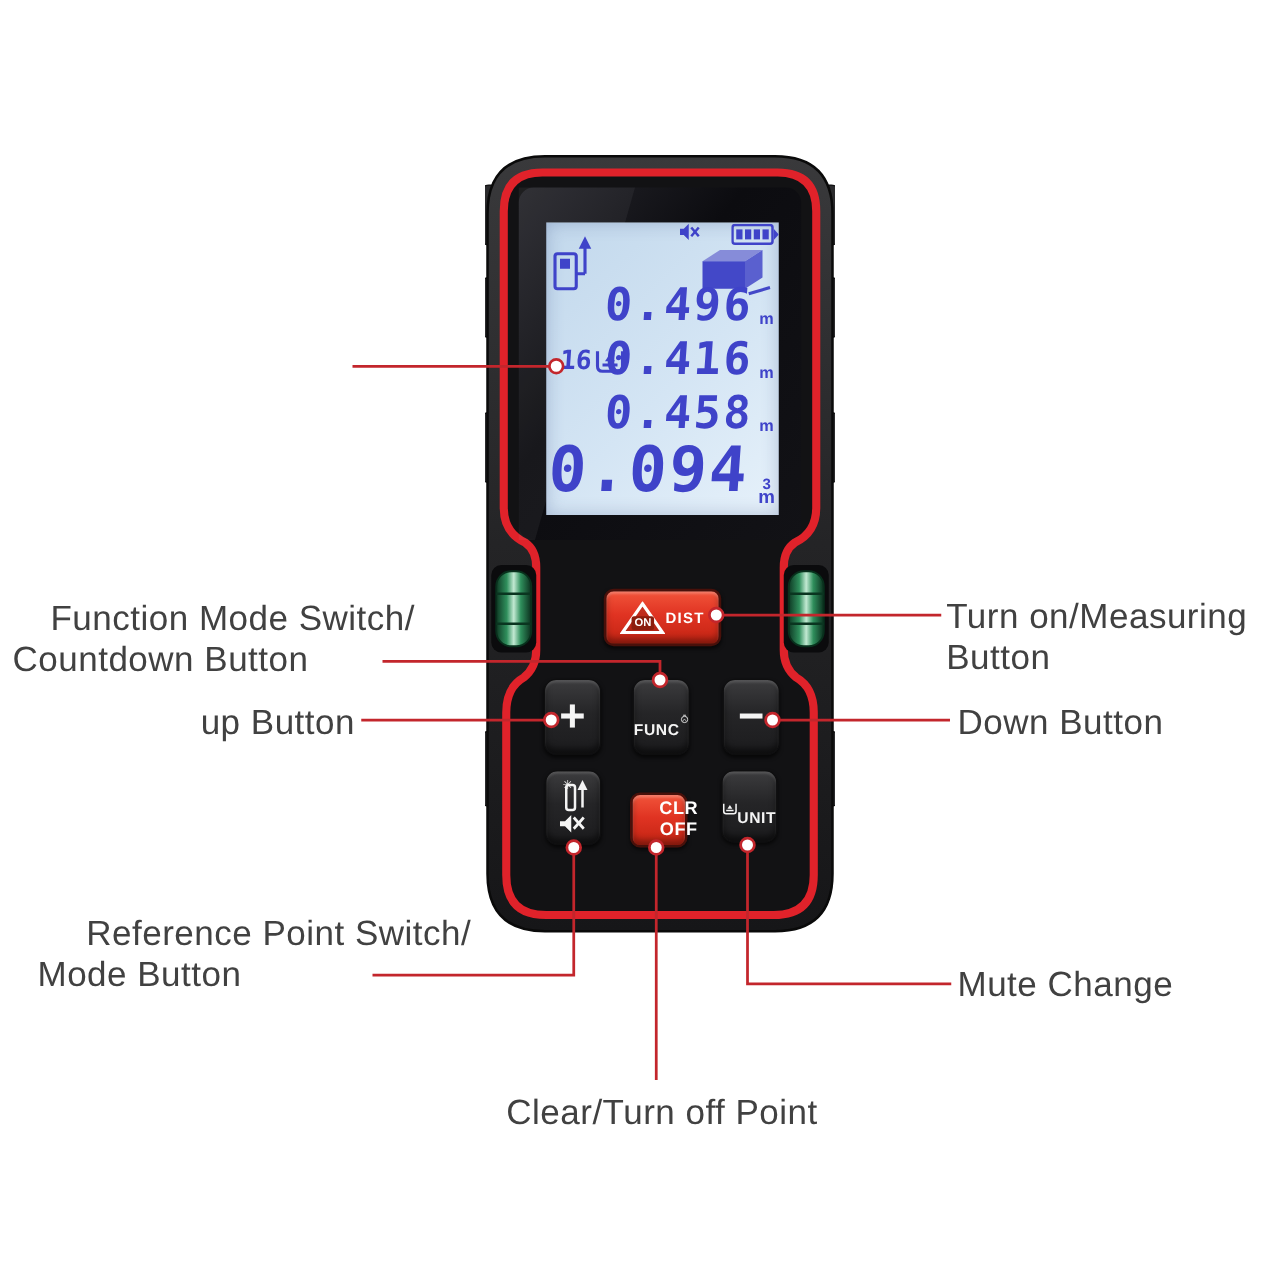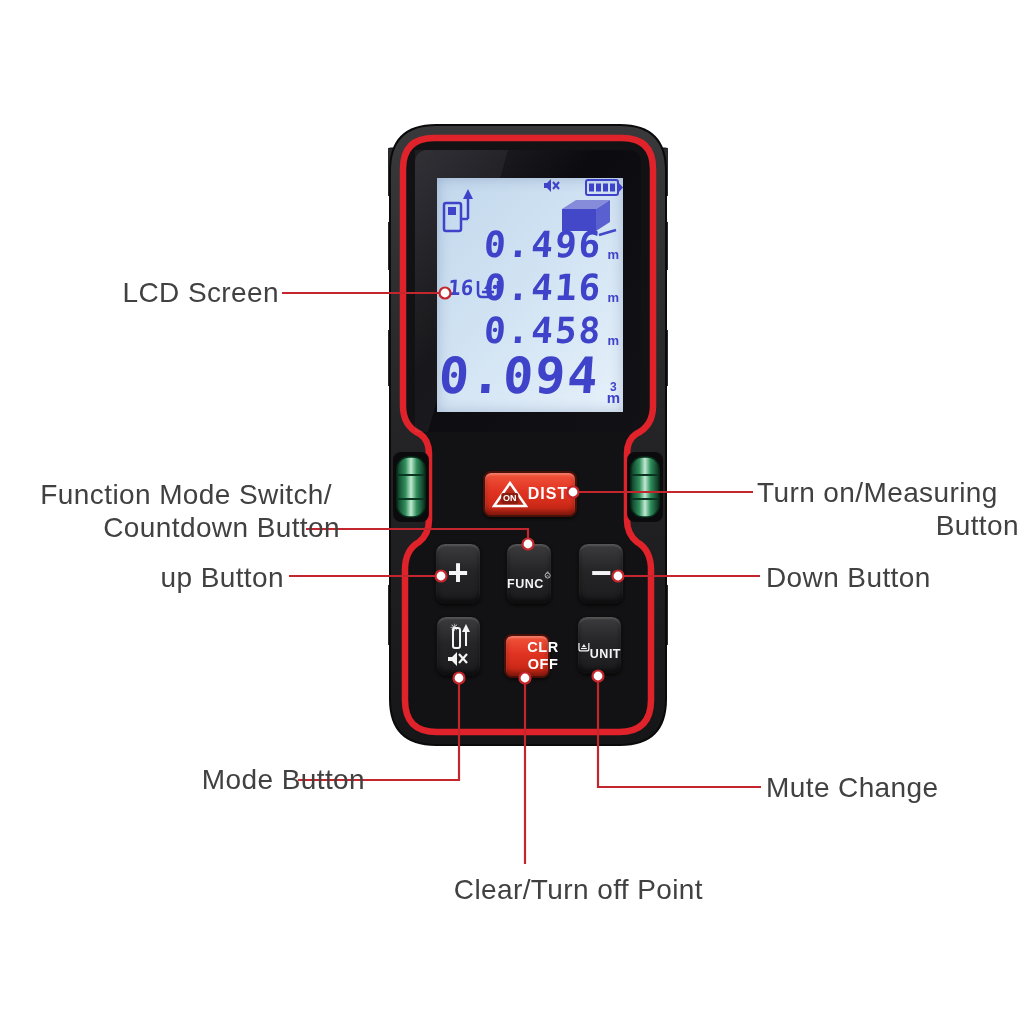--- a/index.html
+++ b/index.html
@@ -1,21 +1,21 @@
 <!DOCTYPE html>
 <html><head>
 <meta charset="utf-8">
 <style>
   html,body{margin:0;padding:0;}
   body{width:1024px;height:1024px;background:#ffffff;position:relative;overflow:hidden;
        font-family:"Liberation Sans",sans-serif;}
   .stage{position:absolute;inset:0;width:1024px;height:1024px;}
   
   .lbl{position:absolute;color:#414141;font-size:28px;letter-spacing:.4px;white-space:nowrap;}
-  .lbl.r{text-align:right;} .lbl.c{text-align:right;}
+  .lbl.r{text-align:right;} .lbl.c{text-align:left;}
   
   svg.overlay{position:absolute;left:0;top:0;pointer-events:none;}
   
   .device{position:absolute;left:388px;top:123px;width:280px;height:624px;}
   .device > svg{position:absolute;left:0;top:0;}
   
   .lcd{position:absolute;left:49px;top:55px;width:186px;height:234px;
        background:linear-gradient(135deg,#c2d8ec 0%,#d4e5f4 55%,#e6f1fa 100%);
        box-shadow:inset 0 0 14px rgba(40,60,120,.25);overflow:visible;}
   .seg{font-family:"DejaVu Sans Mono",monospace;font-weight:bold;color:#3f43c9;
@@ -37,21 +37,21 @@
             border:1px solid #0e0e0f;border-radius:10px;
             box-shadow:inset 0 2px 2px rgba(255,255,255,.14),inset 0 -4px 5px rgba(0,0,0,.55),0 2px 3px rgba(0,0,0,.6);}
   .btn-red{background:linear-gradient(180deg,#f1543a 0%,#e03322 45%,#c22413 100%);
            border:2px solid #49100a;border-radius:8px;
            box-shadow:inset 0 2px 2px rgba(255,255,255,.25),inset 0 -4px 5px rgba(0,0,0,.35),0 2px 3px rgba(0,0,0,.6);}
   .btn .glyph{color:#f4f4f4;font-size:36px;font-weight:bold;line-height:1;margin-top:-2px;}
   .btn .cap{color:#f4f4f4;font-weight:bold;font-size:12.5px;letter-spacing:.5px;}
   .ondist-tri{position:relative;width:36px;height:27px;margin-top:1px;}
   .ondist-tri .on-tag{position:absolute;left:50%;top:12px;transform:translateX(-50%);
        background:#8c1d0e;color:#fff;font-size:9px;font-weight:bold;padding:0 2px;border-radius:2px;line-height:11px;}
-  .dist-cap{color:#fff;font-weight:bold;font-size:16px;letter-spacing:1px;margin-top:0px;}
+  .dist-cap{color:#fff;font-weight:bold;font-size:12px;letter-spacing:1px;margin-top:0px;}
   .clr-cap{color:#fff;font-weight:bold;font-size:14.5px;line-height:1.15;letter-spacing:.5px;text-align:center;margin-left:32px;}
 </style>
 </head>
 <body>
 
 <div class="stage">
 
   <div class="device">
     <svg width="280" height="624" viewBox="0 0 280 624">
       <defs>
@@ -240,30 +240,30 @@
       <circle cx="528" cy="544" r="5.5"></circle>
       <circle cx="441" cy="576" r="5.5"></circle>
       <circle cx="573" cy="492" r="5.5"></circle>
       <circle cx="618" cy="576" r="5.5"></circle>
       <circle cx="459" cy="678" r="5.5"></circle>
       <circle cx="598" cy="676" r="5.5"></circle>
       <circle cx="525" cy="678" r="5.5"></circle>
     </g>
   </svg>
 
-  <div class="lbl r" style="left:103px;top:277px;width:176px">LCD Screen</div>
 
   <div class="lbl r" style="left:0px;top:479px;width:332px">Function Mode Switch/</div>
   <div class="lbl c" style="left:10px;top:512px;width:330px">Countdown Button</div>
 
   <div class="lbl r" style="left:136px;top:562px;width:148px">up Button</div>
 
   <div class="lbl" style="left:757px;top:477px">Turn on/Measuring</div>
   <div class="lbl c" style="left:757px;top:510px;width:262px">Button</div>
 
   <div class="lbl" style="left:766px;top:562px">Down Button</div>
 
+  <div class="lbl r" style="left:30px;top:731px;width:347px">Reference Point Switch/</div>
   <div class="lbl c" style="left:30px;top:764px;width:335px">Mode Button</div>
 
   <div class="lbl" style="left:766px;top:772px">Mute Change</div>
 
   <div class="lbl c" style="left:405px;top:874px;width:298px">Clear/Turn off Point</div>
 </div>
 
 </body></html>

